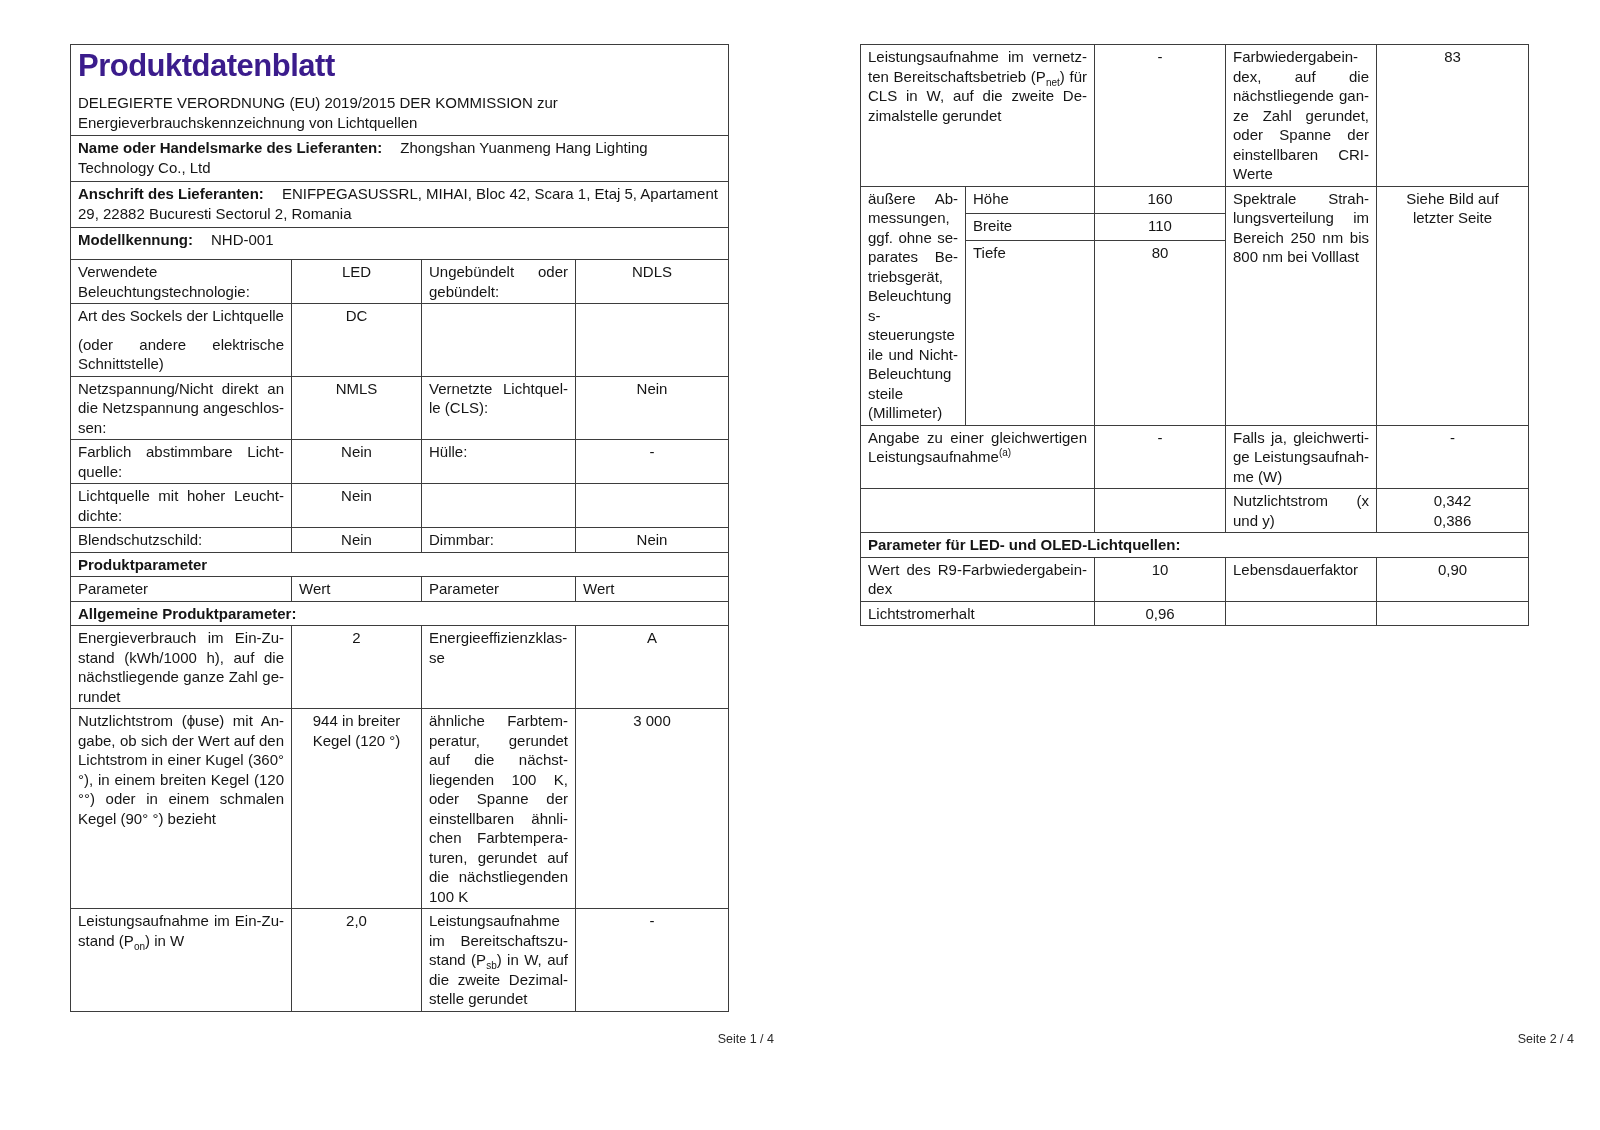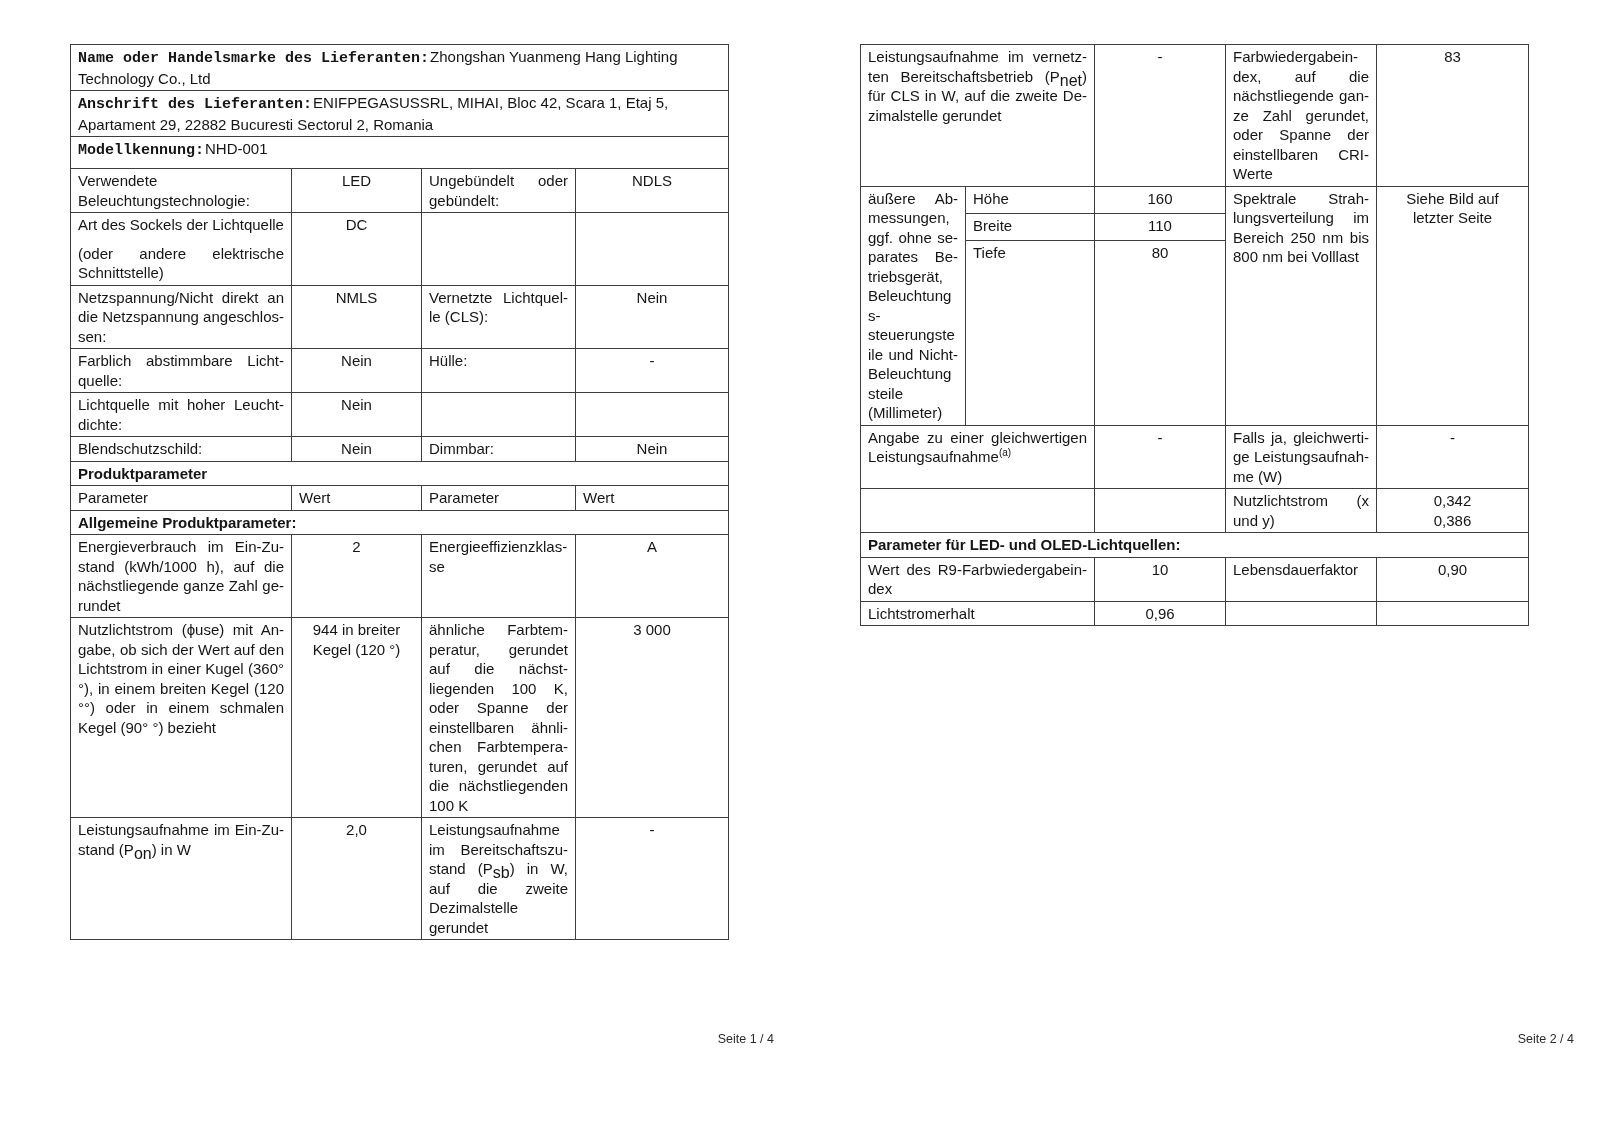--- a/index.html
+++ b/index.html
@@ -12,27 +12,27 @@
   .page-2{left:860px;width:668px;}
   table.tbl{border-collapse:collapse;table-layout:fixed;width:100%;}
   .tbl td{
     border:1px solid #3d3d3d;vertical-align:top;
     font-size:15px;line-height:19.5px;padding:2px 7px;
     word-wrap:break-word;
   }
   .jt{text-align:justify;}
   .ct{text-align:center;padding:2px 3px;}
   .b{font-weight:bold;}
-  .lblgap{margin-right:1px;font-family:Liberation Mono, monospace;}
+  .lblgap{margin-right:18px;}
   .hdr-c{text-align:left;font-weight:bold;}
   .title-cell{padding:7px 9px 4px 9px;}
   .doc-title{font-size:31px;line-height:38px;font-weight:bold;color:#3b1c8c;margin-bottom:8px;letter-spacing:-0.5px;}
   .doc-sub{font-size:15px;line-height:20px;}
   .pgap{margin-top:9px;}
-  .tbl sub{font-size:16px;line-height:0;}
+  .tbl sub{font-size:10px;line-height:0;}
   .tbl sup{font-size:10px;line-height:0;}
   .vstack div{line-height:19.5px;}
   
   .h90{height:90px}.h46{height:46px}.h32{height:32px}.h30{height:30px}
   .h40{height:40px}.h64{height:64px}.h60{height:60px}.h22{height:22px}
   .h21{height:21px}.h80{height:80px}.h190{height:190px}.h98{height:98px}
   .h138{height:138px}.h23{height:23px}.h165{height:165px}.h42{height:42px}.h41{height:41px}
   .footnotes{margin-top:7px;padding-left:3px;}
   .fn{font-size:13.5px;line-height:23px;color:#151515;}
   .fn sup{font-size:10px;}
@@ -45,20 +45,26 @@
 
 <div class="page page-1">
   <table class="tbl">
     <colgroup>
         <col style="width:221px">
         <col style="width:130px">
         <col style="width:154px">
         <col style="width:153px">
       </colgroup>
     <tbody>
+      <tr class="h90">
+        <td colspan="4" class="title-cell">
+          <div class="doc-title">Produktdatenblatt</div>
+          <div class="doc-sub">DELEGIERTE VERORDNUNG (EU) 2019/2015 DER KOMMISSION zur Energieverbrauchskennzeichnung von Lichtquellen</div>
+        </td>
+      </tr>
       <tr class="h46">
         <td colspan="4">
           <span class="b lblgap">Name oder Handelsmarke des Lieferanten:</span><span>Zhongshan Yuanmeng Hang Lighting Technology Co., Ltd</span>
         </td>
       </tr>
       <tr class="h46">
         <td colspan="4">
           <span class="b lblgap">Anschrift des Lieferanten:</span><span>ENIFPEGASUSSRL, MIHAI, Bloc 42, Scara 1, Etaj 5, Apartament 29, 22882 Bucuresti Sectorul 2, Romania</span>
         </td>
       </tr>

